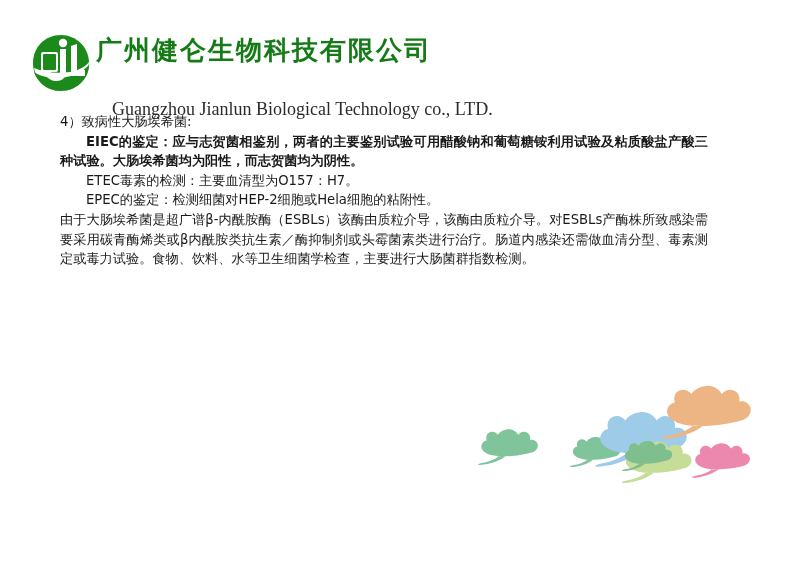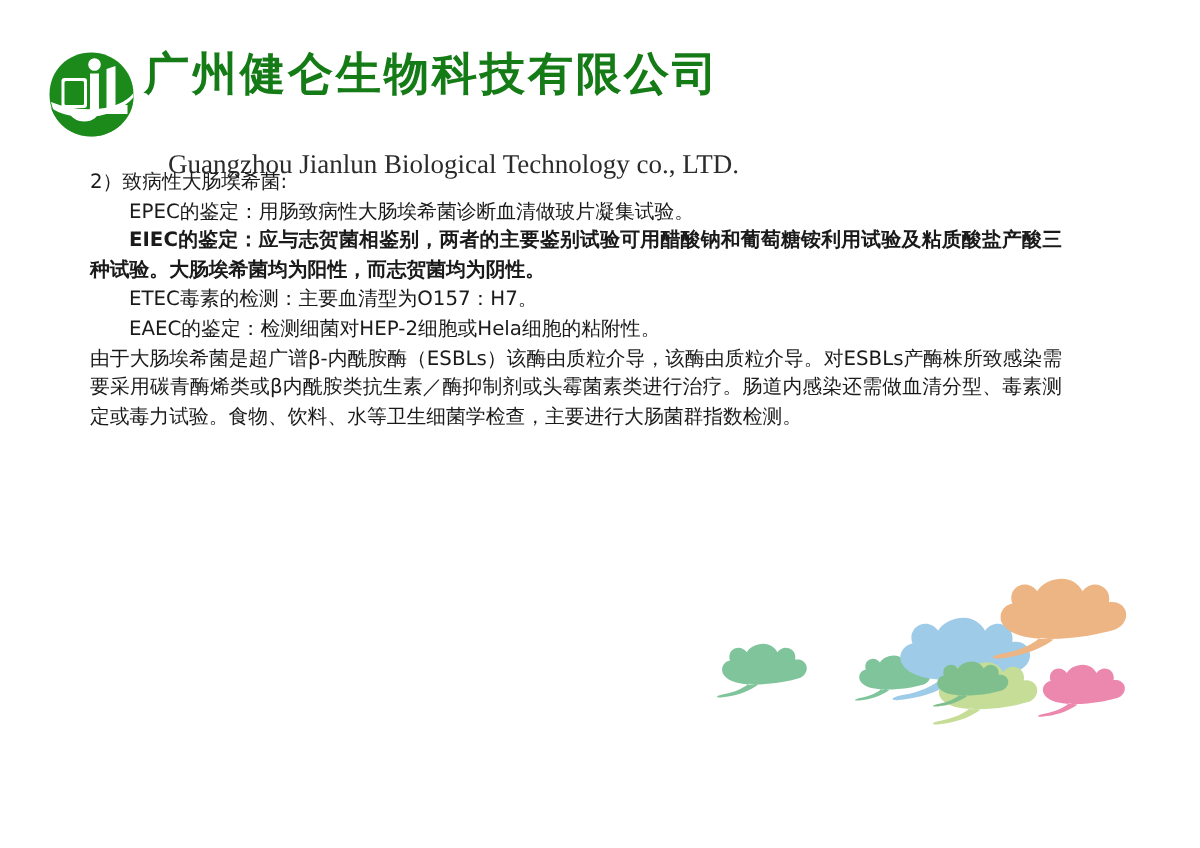--- a/index.html
+++ b/index.html
@@ -31,21 +31,21 @@
     left: 0px;
     top: 4px;
     width: 62px;
     height: 62px;
   }
   .company-cn {
     position: absolute;
     left: 66px;
     top: 6px;
     font-family: "DejaVu Sans", "Liberation Sans", sans-serif;
-    font-size: 30px;
+    font-size: 26px;
     font-weight: bold;
     letter-spacing: 2px;
     color: #157b16;
     white-space: nowrap;
     line-height: 32px;
   }
   .company-en {
     position: absolute;
     left: 82px;
     top: 72px;
@@ -126,25 +126,24 @@
         <path d="M41 14 L47 12 L47 38 L55 38 L55 44 L41 44 Z" fill="#ffffff"></path>
       </svg>
     </div>
 
     <div class="company-cn">广州健仑生物科技有限公司</div>
 
     <div class="company-en">Guangzhou Jianlun Biological Technology co., LTD.</div>
   </div>
 
   <div class="body-copy">
-    <p class="para heading">2）致病性大肠埃希菌:</p>
-    <p class="para indent">EPEC的鉴定：用肠致病性大肠埃希菌诊断血清做玻片凝集试验。</p>
+    <p class="para heading">4）致病性大肠埃希菌:</p>
     <p class="para indent bold">EIEC的鉴定：应与志贺菌相鉴别，两者的主要鉴别试验可用醋酸钠和葡萄糖铵利用试验及粘质酸盐产酸三种试验。大肠埃希菌均为阳性，而志贺菌均为阴性。</p>
     <p class="para indent">ETEC毒素的检测：主要血清型为O157：H7。</p>
-    <p class="para indent">EAEC的鉴定：检测细菌对HEP-2细胞或Hela细胞的粘附性。</p>
+    <p class="para indent">EPEC的鉴定：检测细菌对HEP-2细胞或Hela细胞的粘附性。</p>
     <p class="para flush">由于大肠埃希菌是超广谱β-内酰胺酶（ESBLs）该酶由质粒介导，该酶由质粒介导。对ESBLs产酶株所致感染需要采用碳青酶烯类或β内酰胺类抗生素／酶抑制剂或头霉菌素类进行治疗。肠道内感染还需做血清分型、毒素测定或毒力试验。食物、饮料、水等卫生细菌学检查，主要进行大肠菌群指数检测。</p>
   </div>
 
   <div class="leaf-cluster">
     <svg viewBox="0 0 320 130" xmlns="http://www.w3.org/2000/svg">
       <defs>
 
         <path id="ginkgo" d="M50 2
                  C57 2 62 6 65 11
                  C68 7 73 5 78 7

